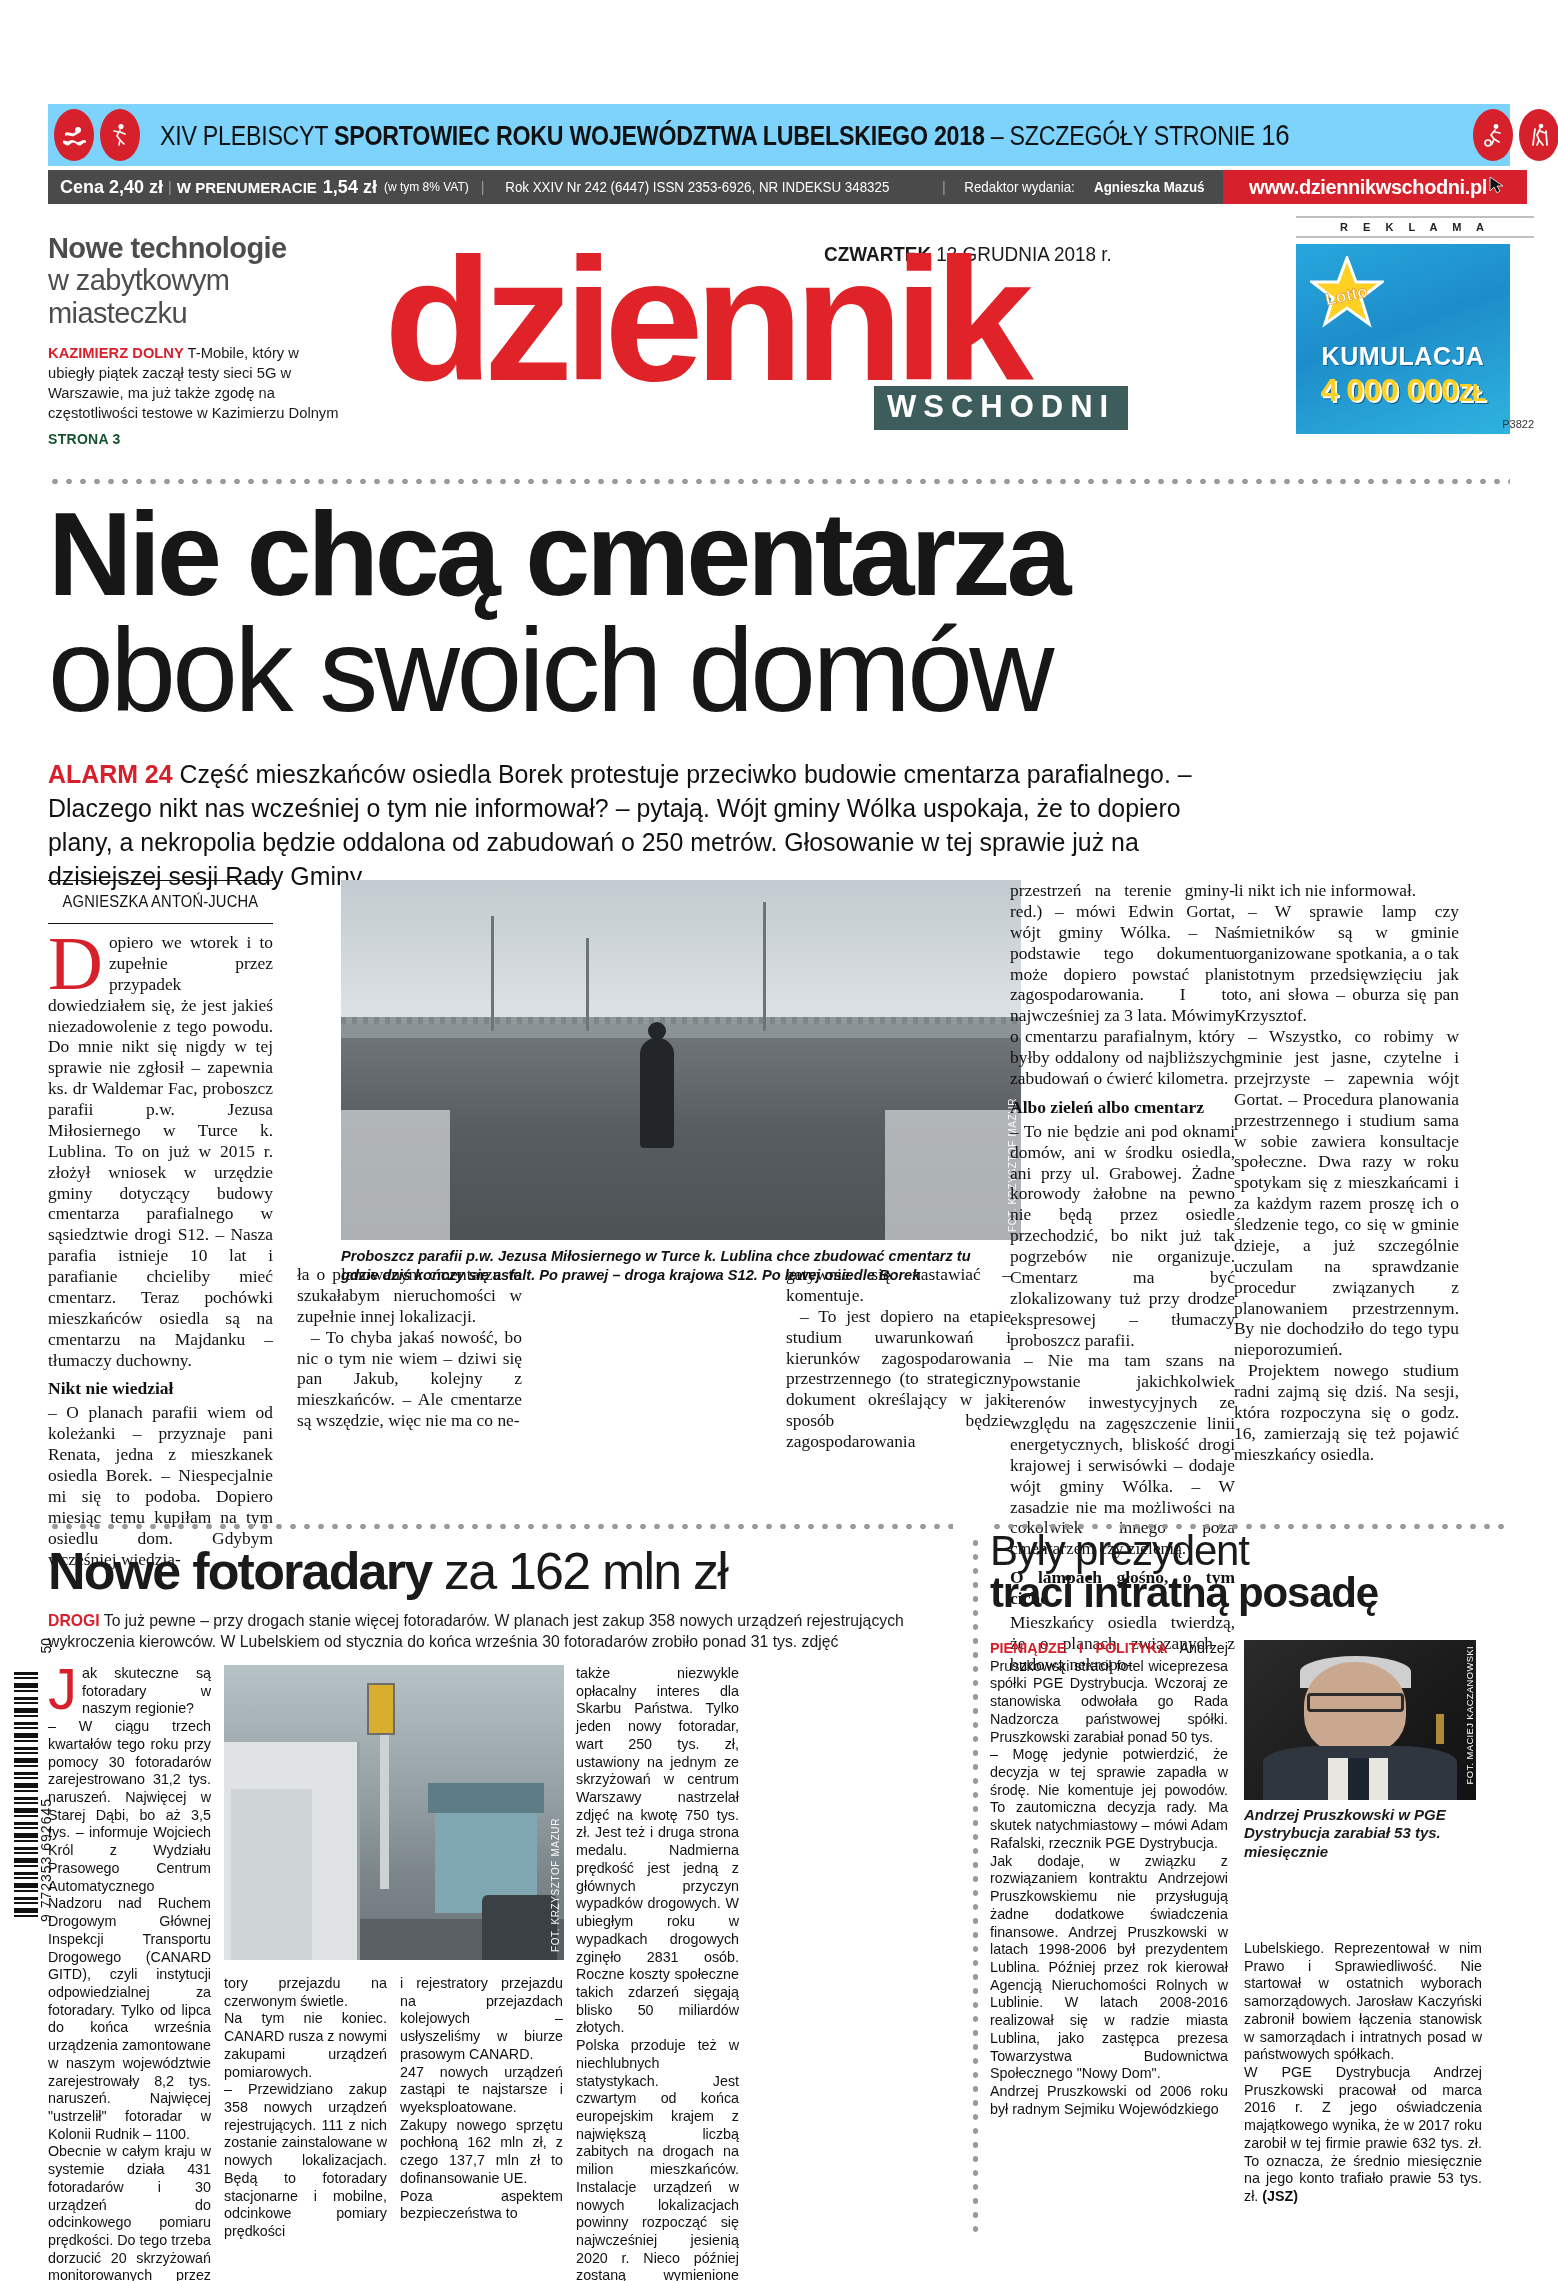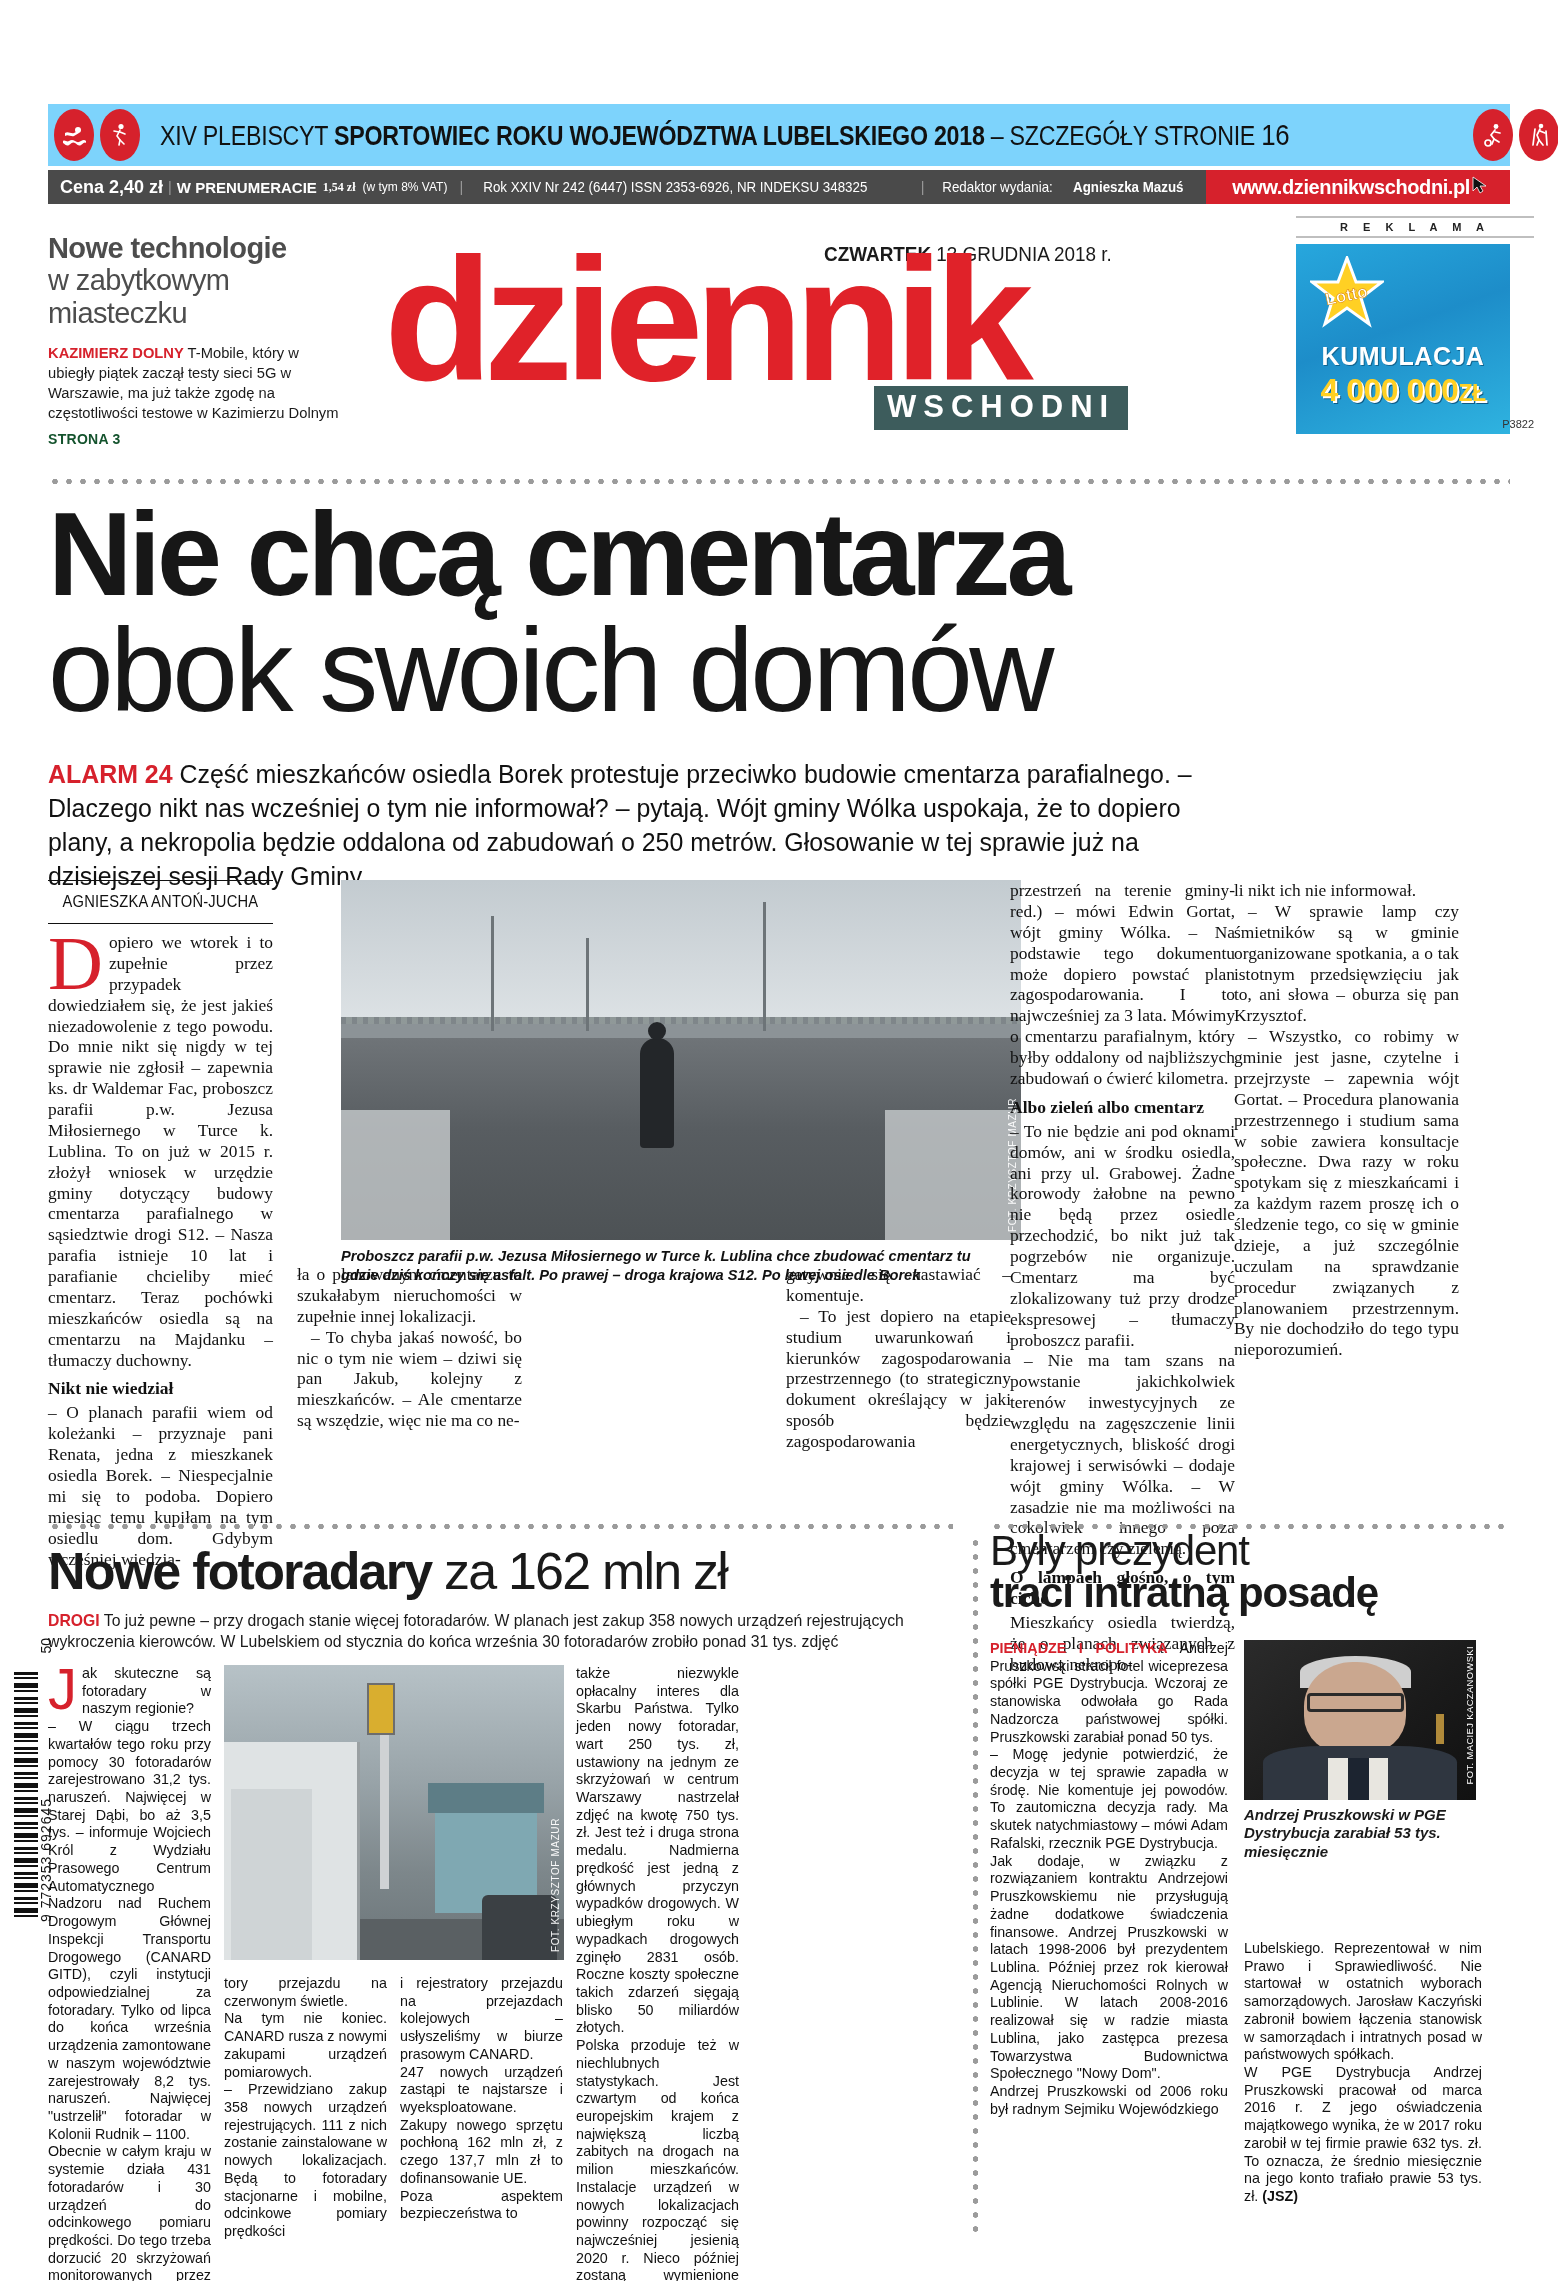--- a/index.html
+++ b/index.html
@@ -36,21 +36,21 @@
 
   
   .infobar {
     position: absolute; left:48px; top:170px; width:1462px; height:34px;
     background:#4a4a4a; color:#fff; display:flex; align-items:center;
     font-size:14.5px; white-space:nowrap;
   }
   .infobar .seg { padding: 0 9px; transform: scaleX(0.92); transform-origin:left center;}
   .infobar .price { font-size:18px; font-weight:700; padding-left:12px;text-align:right; }
   .infobar .sub { font-size:15px; font-weight:700; }
-  .infobar .subnum { font-size:12px; font-weight:700;font-family:Liberation Serif, serif; }
+  .infobar .subnum { font-size:18px; font-weight:700; }
   .infobar .vat { font-size:12px; font-weight:400; }
   .infobar .divider { color:#9a9a9a; padding: 0 5px; }
   .infobar .weburl {
     margin-left:auto; background:#d6212c; height:34px; display:flex;
     align-items:center; padding: 0 22px 0 26px; font-size:20px; font-weight:700;
     letter-spacing:-0.4px; position:relative;
   }
   .cursor-icon { margin-left:2px; }
 
   
@@ -459,20 +459,21 @@
         <div class="subhead" style="white-space:pre-line"><span>O lampach głośno, o tym cicho</span></div>
         <p class="first"><span>Mieszkańcy osiedla twierdzą, że o planach związanych z budową nekropo-</span></p>
       </div>
     </div>
 
     <div class="colE">
       <div class="col-serif">
         <p class="first"><span>li nikt ich nie informował.</span></p>
         <p><span>– W sprawie lamp czy śmietników są w gminie organizowane spotkania, a o tak istotnym przedsięwzięciu jak to, ani słowa – oburza się pan Krzysztof.</span></p>
         <p><span>– Wszystko, co robimy w gminie jest jasne, czytelne i przejrzyste – zapewnia wójt Gortat. – Procedura planowania przestrzennego i studium sama w sobie zawiera konsultacje społeczne. Dwa razy w roku spotykam się z mieszkańcami i za każdym razem proszę ich o śledzenie tego, co się w gminie dzieje, a już szczególnie uczulam na sprawdzanie procedur związanych z planowaniem przestrzennym. By nie dochodziło do tego typu nieporozumień.</span></p>
+        <p><span>Projektem nowego studium radni zajmą się dziś. Na sesji, która rozpoczyna się o godz. 16, zamierzają się też pojawić mieszkańcy osiedla.</span></p>
       </div>
     </div>
   </div>
 
   <div class="dotrule" style="left:48px; top:1523px; width:905px;"></div>
   <div class="dotrule" style="left:990px; top:1523px; width:520px;"></div>
   <div class="dotrule-v" style="left:972px; top:1536px; height:700px;"></div>
 
   <div class="s2">
     <h1>

